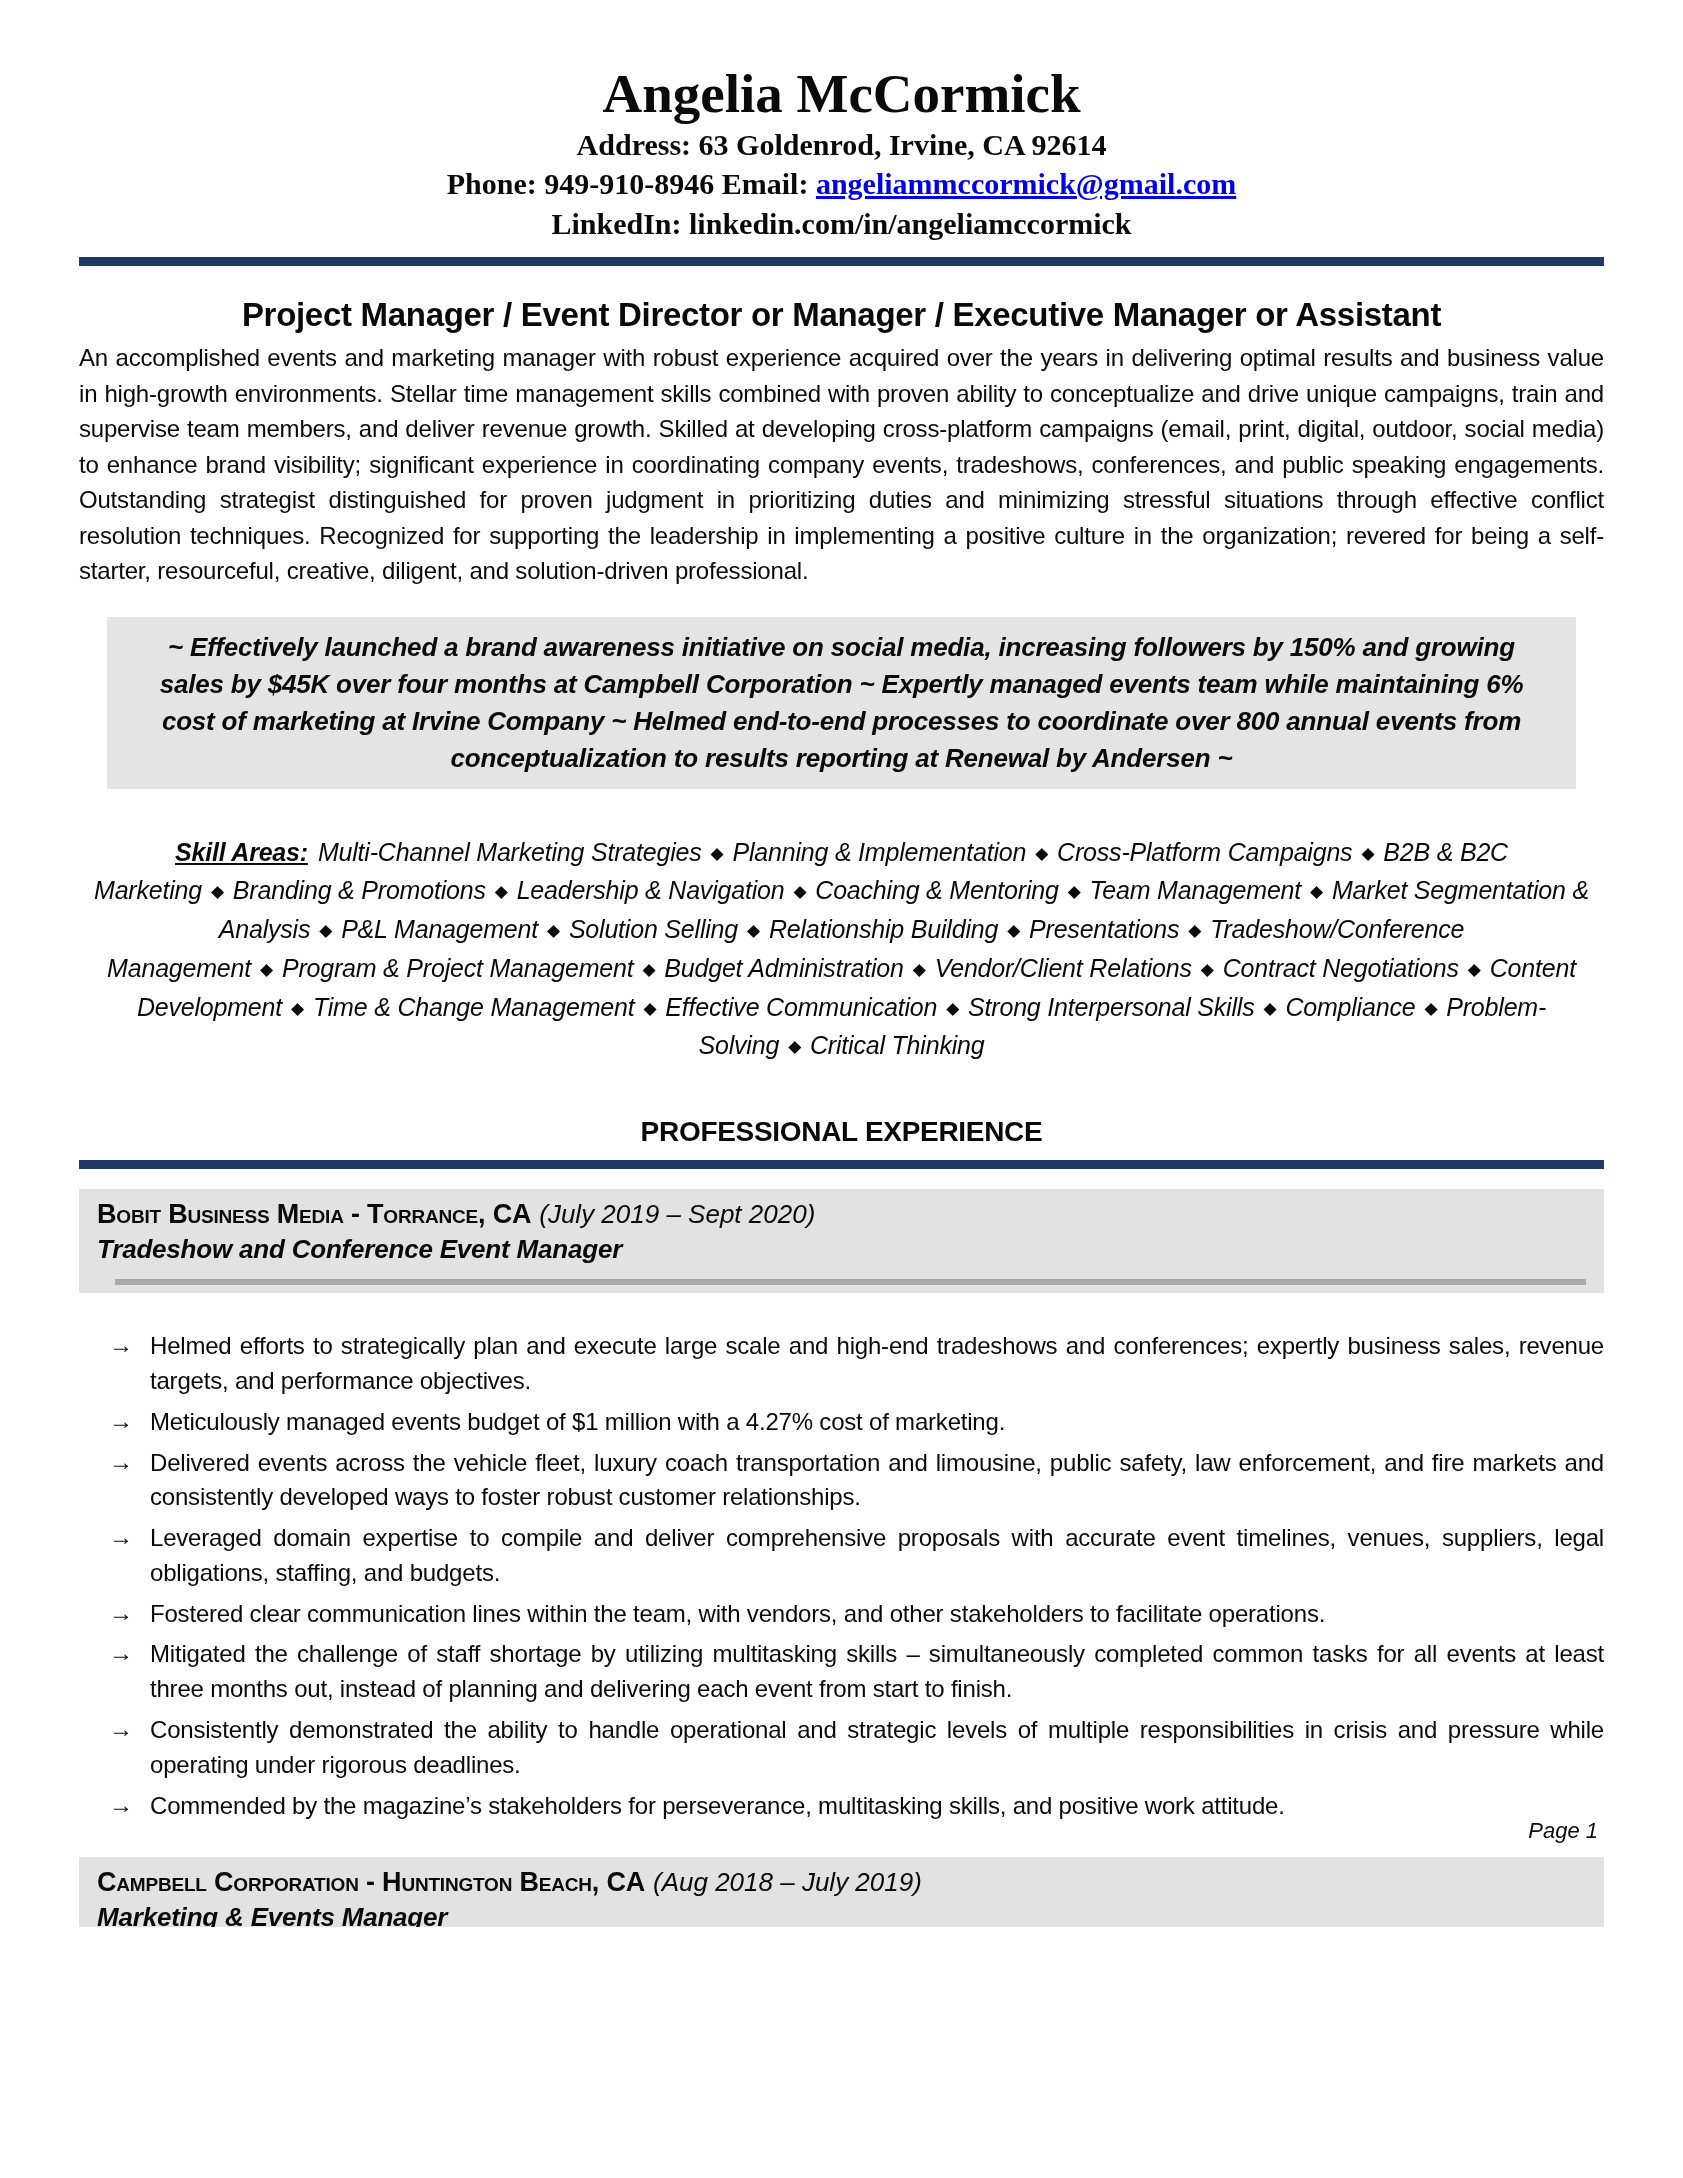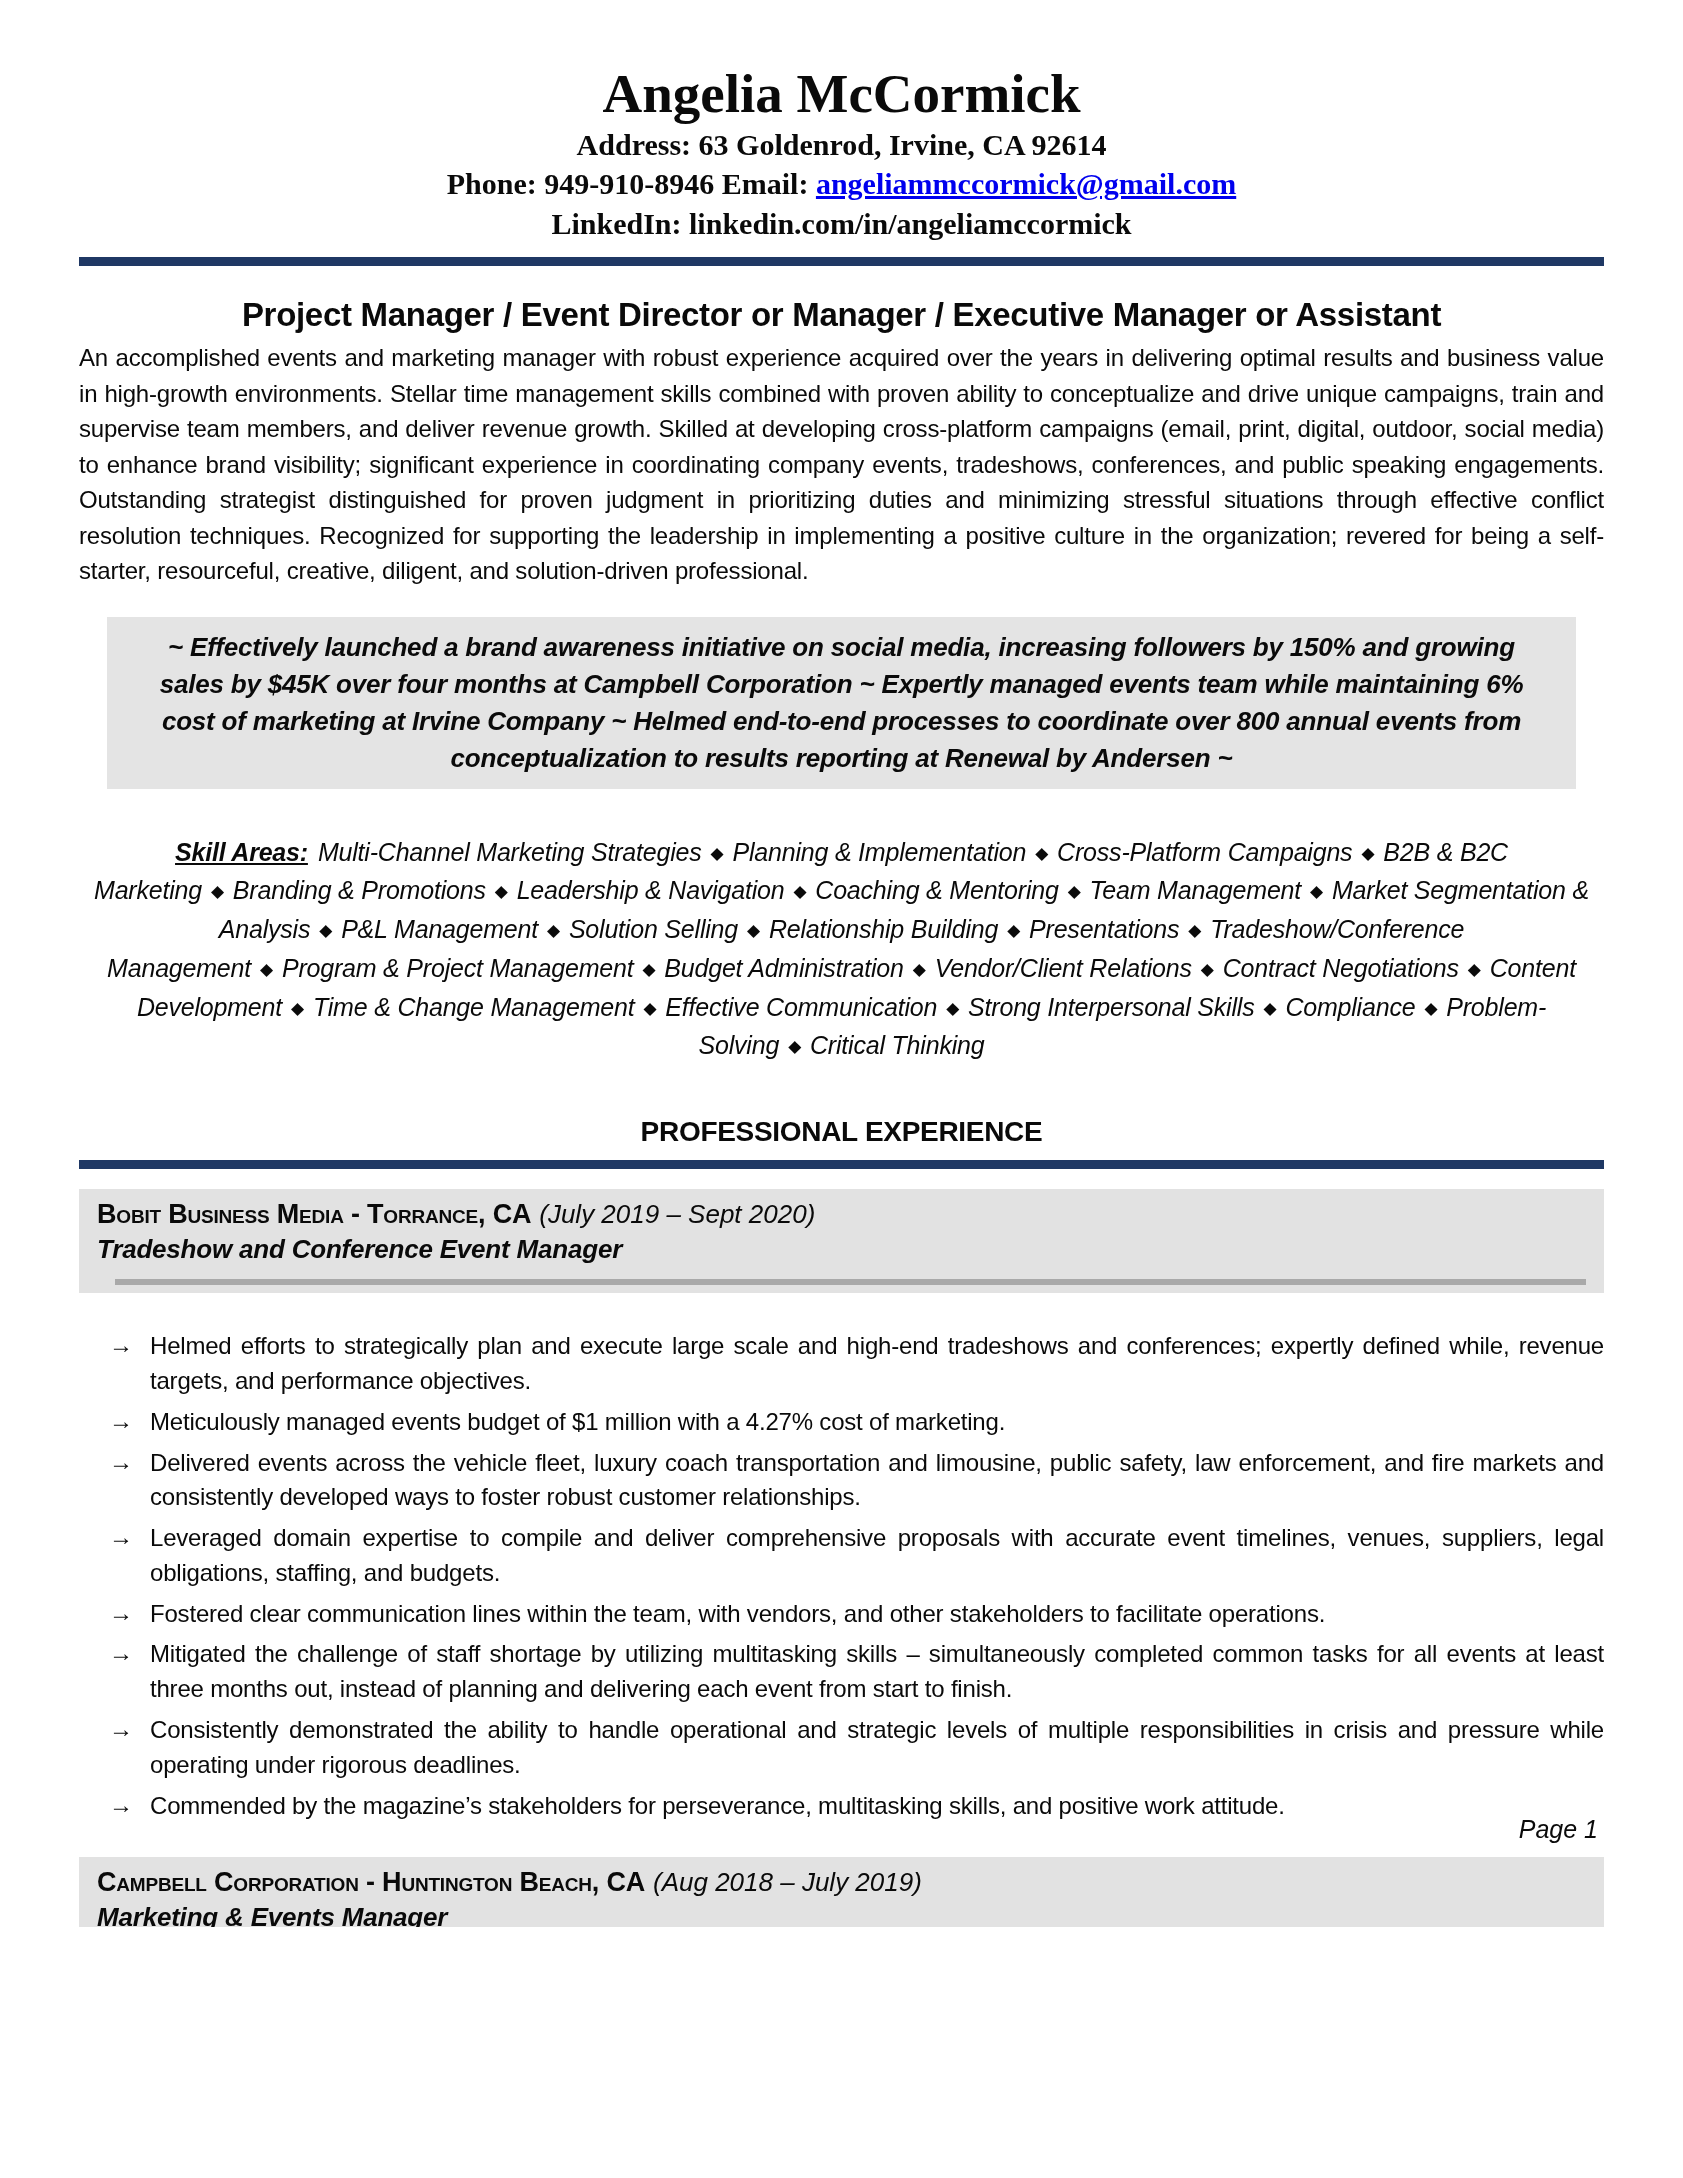--- a/index.html
+++ b/index.html
@@ -59,21 +59,21 @@
   .job2 { margin-top: 34px; }
   .bullet {
     position: relative; padding-left: 71px; margin: 0 0 6px 0;
     font-size: 24px; line-height: 1.45; text-align: justify; letter-spacing: -0.2px;
   }
   .bullet .arrow { position: absolute; left: 30px; top: -1px; }
 
   
   .page-num {
     position: absolute; right: 85px; bottom: 83px;
-    font-style: italic; font-size: 25px;
+    font-style: italic; font-size: 22px;
   }
 </style>
 </head>
 <body>
 
 <div class="page">
 
   <div class="hdr">
     <div class="hdr-name">Angelia McCormick</div>
     <div class="hdr-line">Address: 63 Goldenrod, Irvine, CA 92614</div>
@@ -93,21 +93,21 @@
   <div class="exp-title">PROFESSIONAL EXPERIENCE</div>
   <div class="rule-blue2"></div>
 
   <div class="job-header">
     <div><span class="job-company">Bobit Business Media - Torrance, CA</span><span class="job-dates">(July 2019 – Sept 2020)</span></div>
     <div class="job-role">Tradeshow and Conference Event Manager</div>
     <div class="job-rule"></div>
   </div>
 
   <div class="bullets">
-    <p class="bullet"><span class="arrow">→</span><span>Helmed efforts to strategically plan and execute large scale and high-end tradeshows and conferences; expertly defined while, revenue targets, and performance objectives.</span></p>
+    <p class="bullet"><span class="arrow">→</span><span>Helmed efforts to strategically plan and execute large scale and high-end tradeshows and conferences; expertly business sales, revenue targets, and performance objectives.</span></p>
     <p class="bullet"><span class="arrow">→</span><span>Meticulously managed events budget of $1 million with a 4.27% cost of marketing.</span></p>
     <p class="bullet"><span class="arrow">→</span><span>Delivered events across the vehicle fleet, luxury coach transportation and limousine, public safety, law enforcement, and fire markets and consistently developed ways to foster robust customer relationships.</span></p>
     <p class="bullet"><span class="arrow">→</span><span>Leveraged domain expertise to compile and deliver comprehensive proposals with accurate event timelines, venues, suppliers, legal obligations, staffing, and budgets.</span></p>
     <p class="bullet"><span class="arrow">→</span><span>Fostered clear communication lines within the team, with vendors, and other stakeholders to facilitate operations.</span></p>
     <p class="bullet"><span class="arrow">→</span><span>Mitigated the challenge of staff shortage by utilizing multitasking skills – simultaneously completed common tasks for all events at least three months out, instead of planning and delivering each event from start to finish.</span></p>
     <p class="bullet"><span class="arrow">→</span><span>Consistently demonstrated the ability to handle operational and strategic levels of multiple responsibilities in crisis and pressure while operating under rigorous deadlines.</span></p>
     <p class="bullet"><span class="arrow">→</span><span>Commended by the magazine’s stakeholders for perseverance, multitasking skills, and positive work attitude.</span></p>
   </div>
 
   <div class="job-header job2">

